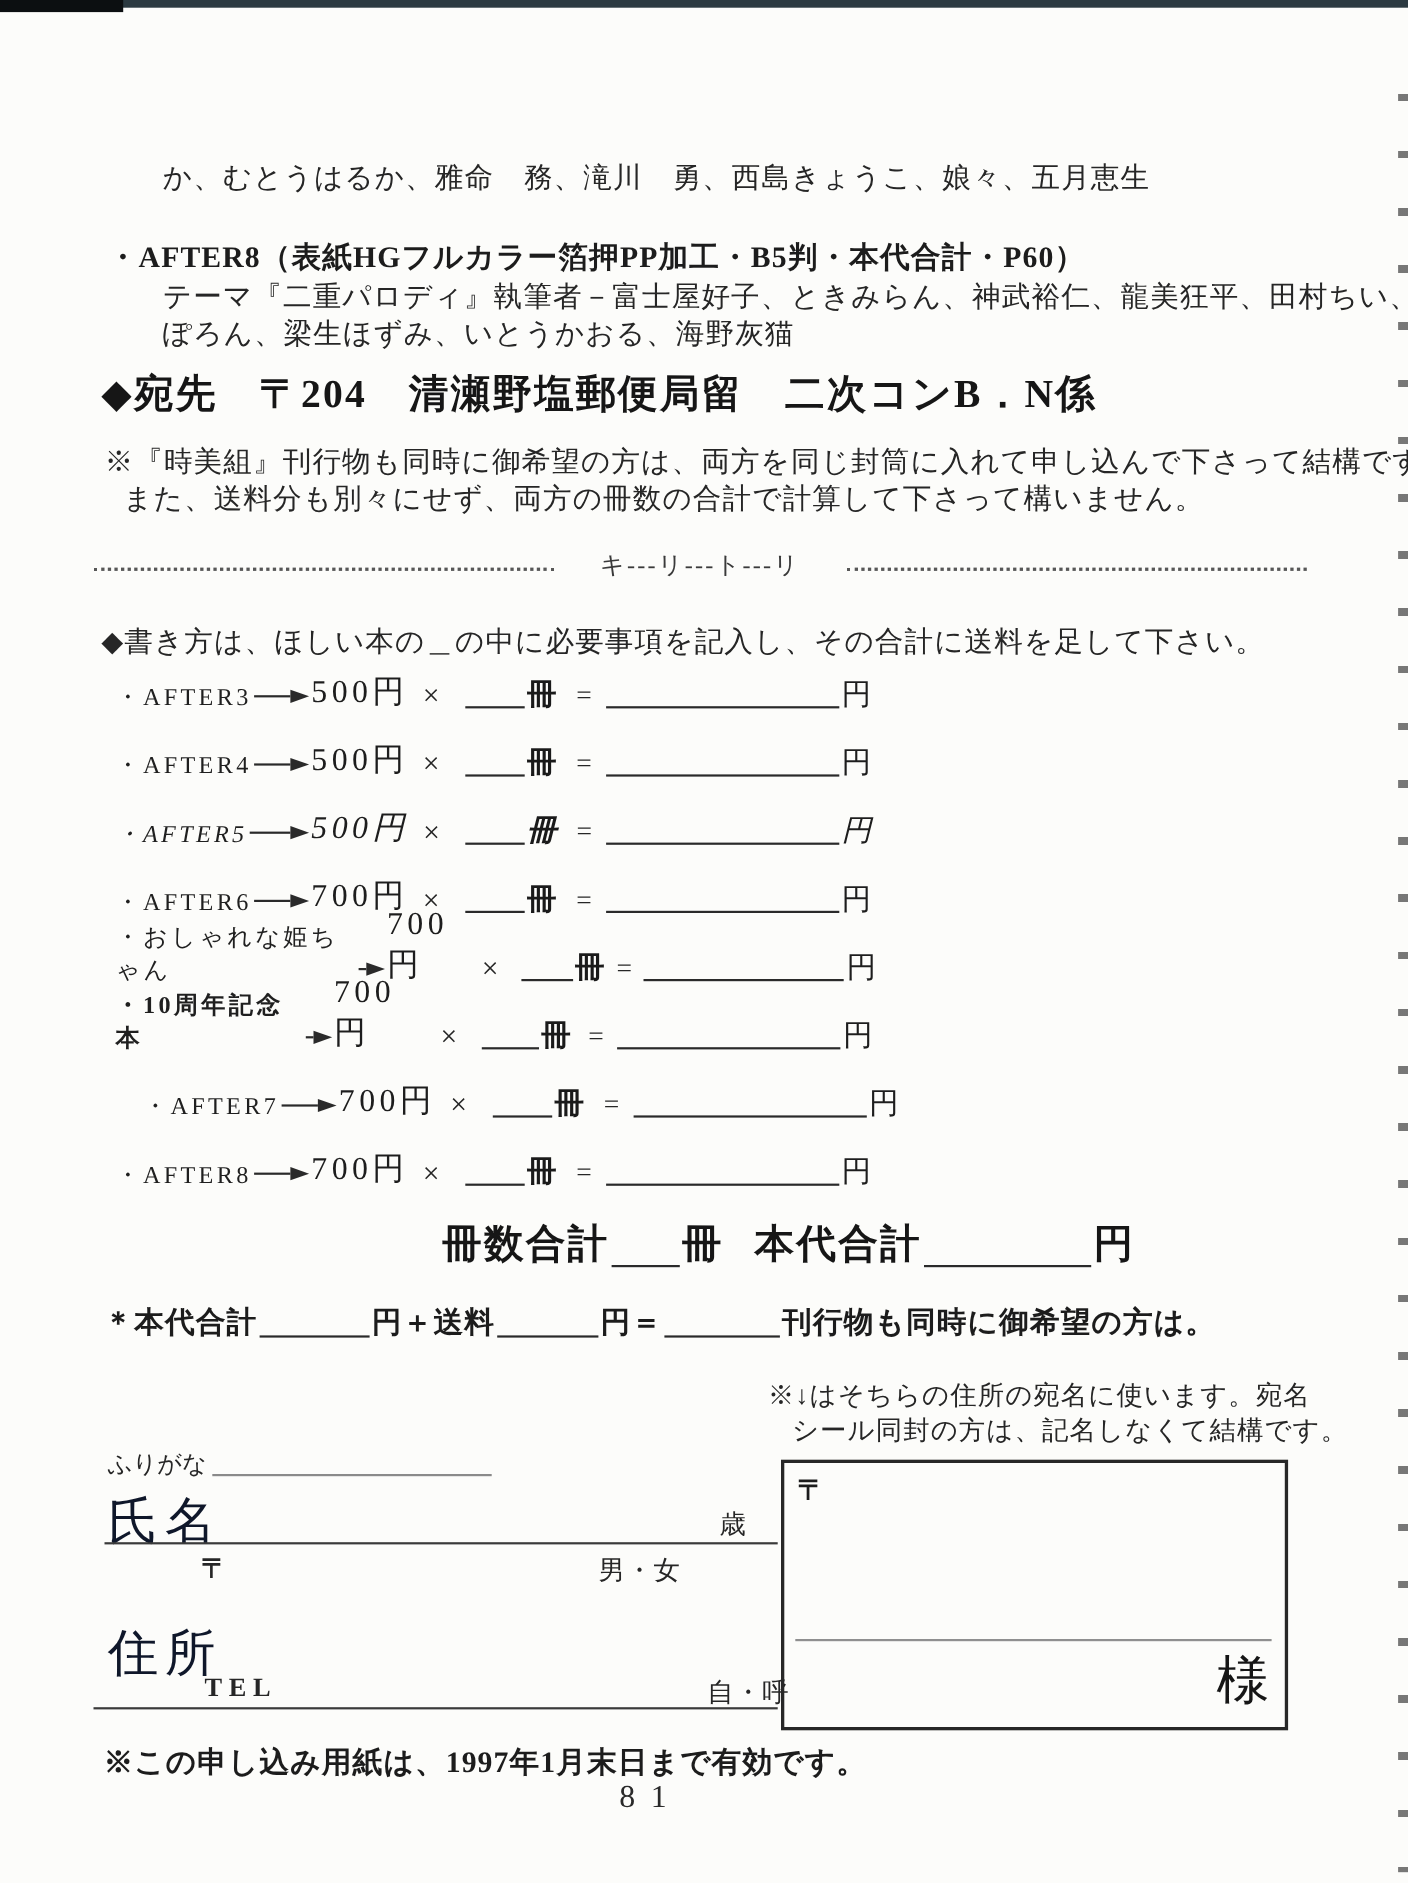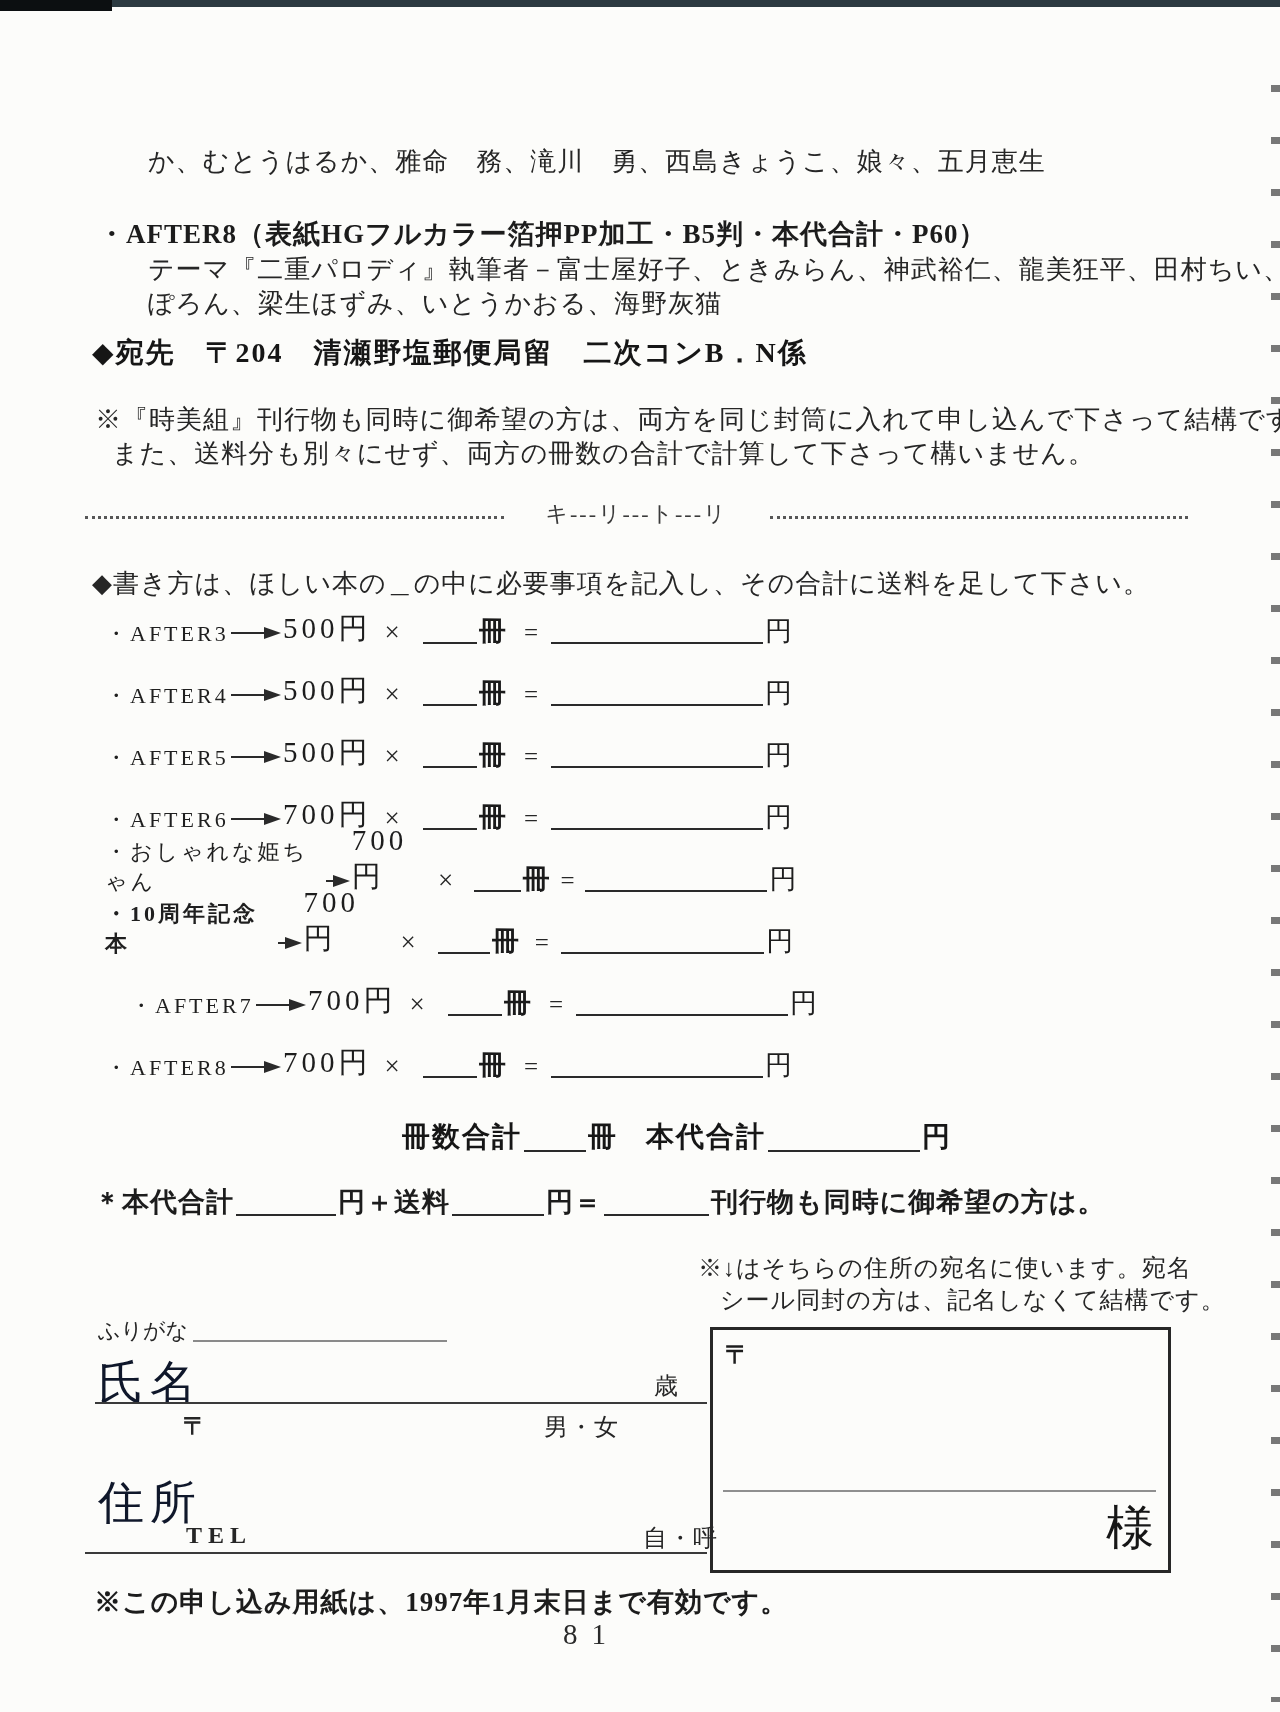--- a/index.html
+++ b/index.html
@@ -15,21 +15,21 @@
   
   .top-bar{position:absolute;top:0;left:0;right:0;height:7px;background:#2c3a41;}
   .corner-block{position:absolute;top:0;left:0;width:112px;height:11px;background:#0c0f11;}
   .edge-marks{
     position:absolute;right:0;top:40px;bottom:10px;width:9px;opacity:.75;
     background:repeating-linear-gradient(to bottom,transparent 0,transparent 45px,#4b4b4b 45px,#4b4b4b 52px);
   }
   
   .t26{font-size:26px;letter-spacing:1px;}
   .t27b{font-size:27px;font-weight:bold;letter-spacing:1px;color:#1c1c1c;}
-  .t28b{font-size:28px;font-weight:bold;letter-spacing:2px;color:#161616;}
+  .t28b{font-size:36px;font-weight:bold;letter-spacing:2px;color:#161616;}
   .t24{font-size:24px;letter-spacing:1px;}
   .big-label{font-size:46px;letter-spacing:6px;color:#0f172a;}
   
   .cutline{position:absolute;left:85px;right:92px;top:505px;display:flex;align-items:center;gap:36px;}
   .cutline .dots{flex:1;height:0;border-bottom:3px dotted #575757;}
   .cutline .lbl{font-size:22px;color:#3a3a3a;padding:0 6px;letter-spacing:2px;margin-top:-6px;}
   
   .order-row{
     position:absolute;left:105px;width:692px;height:38px;
     display:flex;align-items:flex-end;
@@ -105,21 +105,21 @@
         <span class="arrow-head"></span>
       </span>
     <span class="oprice">500円</span>
     <span class="omul">×</span>
     <span class="blank bl-count"></span>
     <span class="ounit">冊</span>
     <span class="oeq">=</span>
     <span class="blank bl-amount"></span>
     <span class="oyen">円</span>
   </div>
-  <div class="order-row" style="top:735px;">
+  <div class="order-row" style="top:735px;font-style:italic;">
     <span class="oname">・AFTER5</span>
     <span class="arrow">
         <span class="arrow-line"></span>
         <span class="arrow-head"></span>
       </span>
     <span class="oprice">500円</span>
     <span class="omul">×</span>
     <span class="blank bl-count"></span>
     <span class="ounit">冊</span>
     <span class="oeq">=</span>

